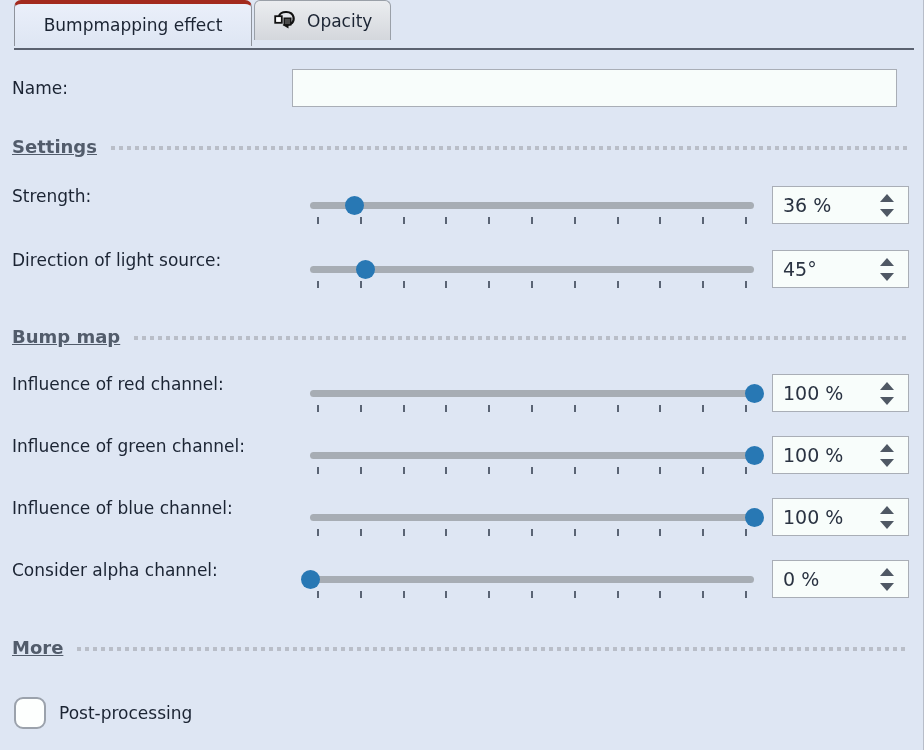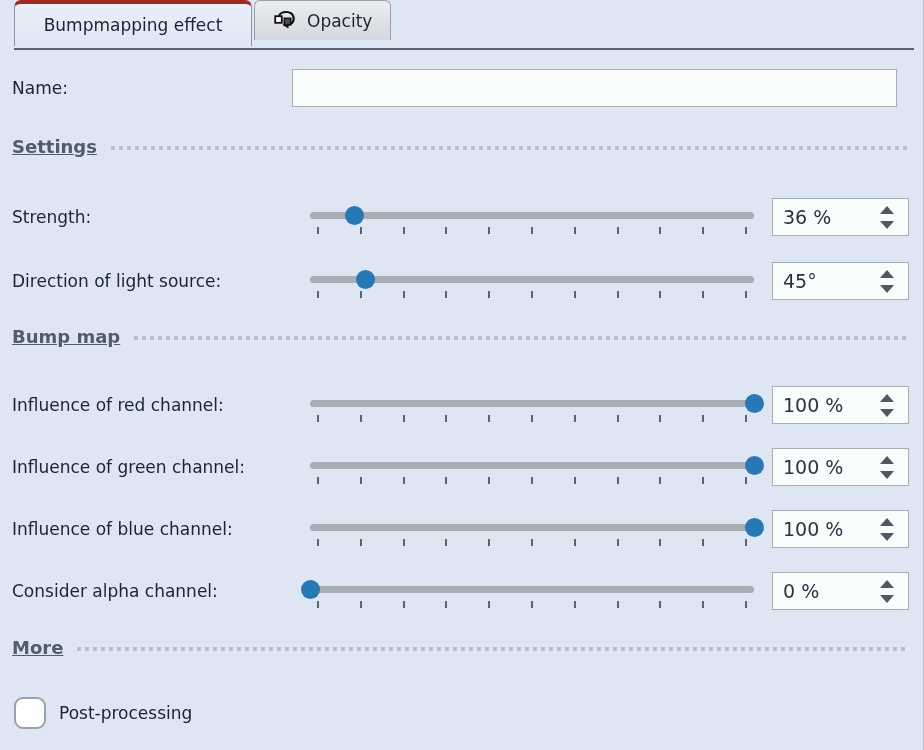--- a/index.html
+++ b/index.html
@@ -118,21 +118,21 @@
   .dotted-rule{
     flex:1;
     height:4px;
     margin-left:14px;
     margin-top:3px;
     background-image:repeating-linear-gradient(to right,#b9bec8 0px,#b9bec8 4px,transparent 4px,transparent 8px);
   }
   
   .slider-row{
     display:flex;
-    align-items:center;
+    align-items:flex-start;
     height:62px;
     padding:0 14px 0 12px;
   }
   .slider-row .row-label{
     width:298px;
     font-size:17px;
     color:var(--text-dark);
   }
   .slider{
     position:relative;

